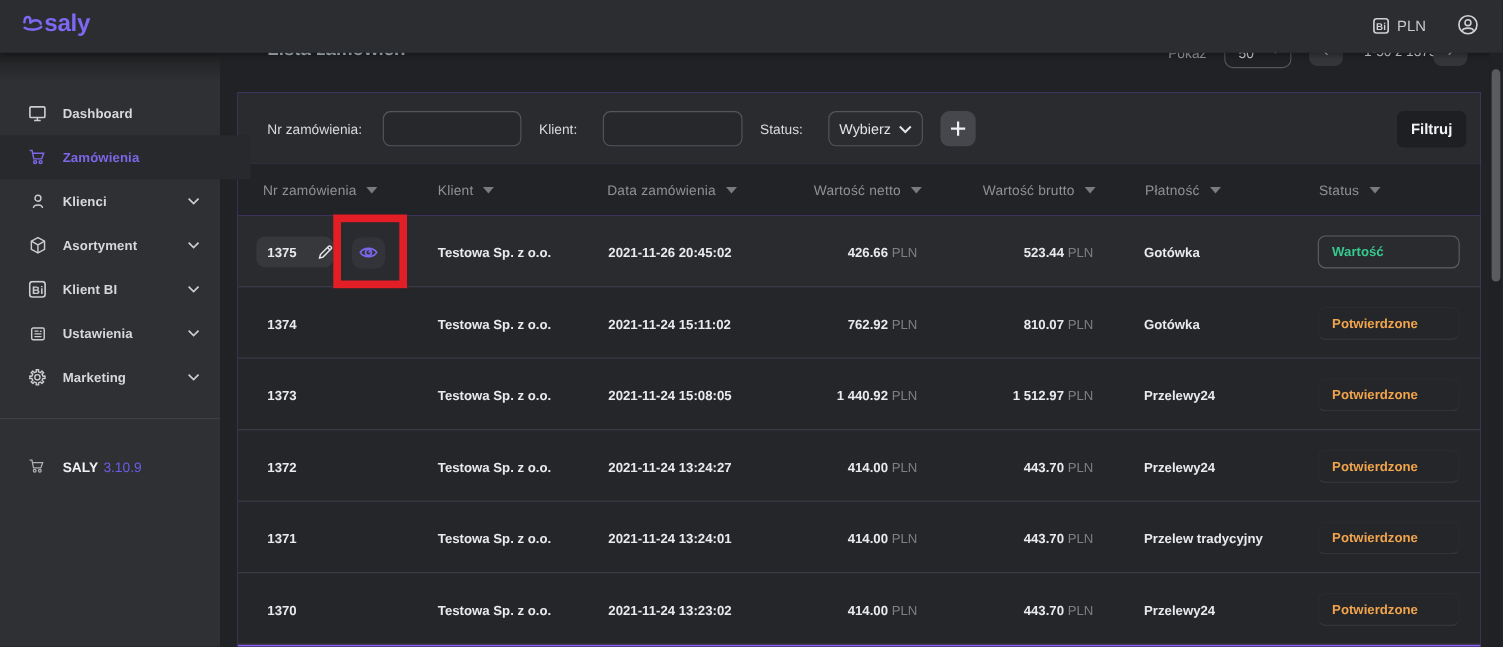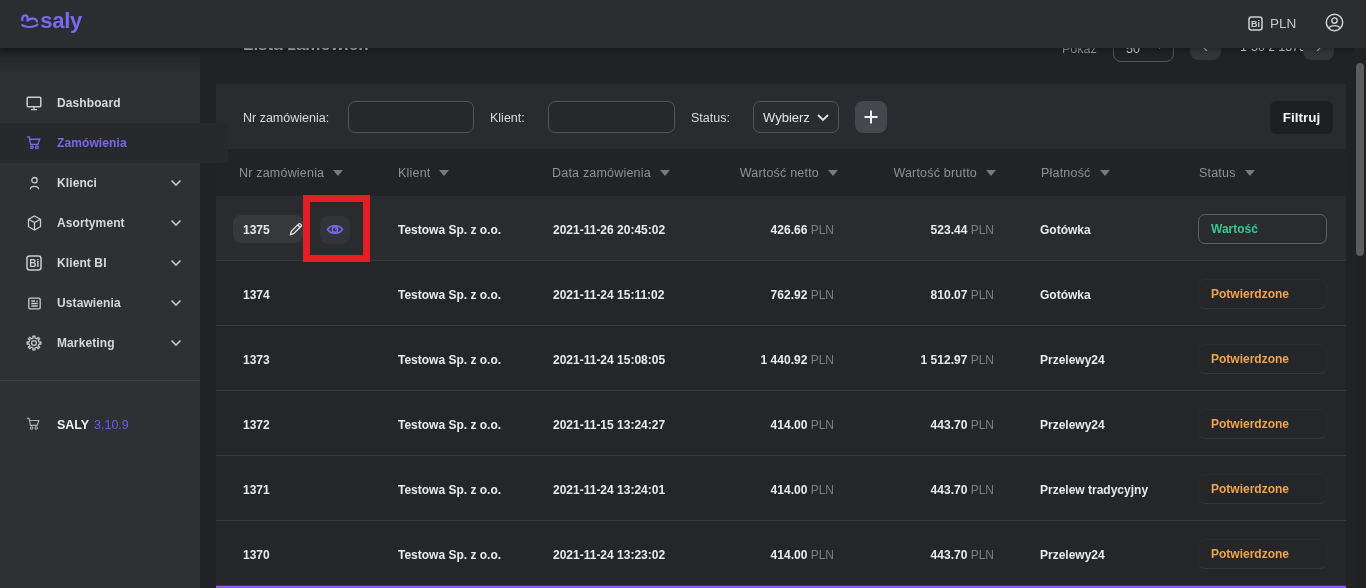--- a/index.html
+++ b/index.html
@@ -151,21 +151,21 @@
             <div class="cell" style="left:182px;">Testowa Sp. z o.o.</div>
             <div class="cell" style="left:337px;">2021-11-24 15:08:05</div>
             <div class="cell ralign" style="left:418px;width:200px;">1 440.92 <span class="pln">PLN</span></div>
             <div class="cell ralign" style="left:578px;width:200px;">1 512.97 <span class="pln">PLN</span></div>
             <div class="cell" style="left:824px;">Przelewy24</div>
             <div class="badge conf">Potwierdzone</div>
           </div>
           <div class="trow " style="top:307px;">
             <div class="cell" style="left:27px;">1372</div>
             <div class="cell" style="left:182px;">Testowa Sp. z o.o.</div>
-            <div class="cell" style="left:337px;">2021-11-15 13:24:27</div>
+            <div class="cell" style="left:337px;">2021-11-24 13:24:27</div>
             <div class="cell ralign" style="left:418px;width:200px;">414.00 <span class="pln">PLN</span></div>
             <div class="cell ralign" style="left:578px;width:200px;">443.70 <span class="pln">PLN</span></div>
             <div class="cell" style="left:824px;">Przelewy24</div>
             <div class="badge conf">Potwierdzone</div>
           </div>
           <div class="trow " style="top:372px;">
             <div class="cell" style="left:27px;">1371</div>
             <div class="cell" style="left:182px;">Testowa Sp. z o.o.</div>
             <div class="cell" style="left:337px;">2021-11-24 13:24:01</div>
             <div class="cell ralign" style="left:418px;width:200px;">414.00 <span class="pln">PLN</span></div>

